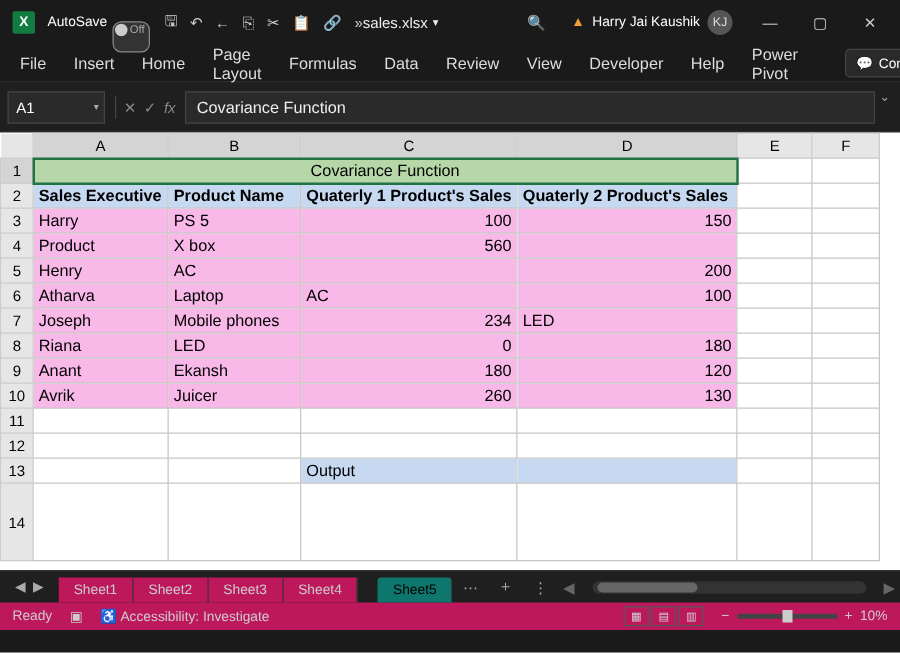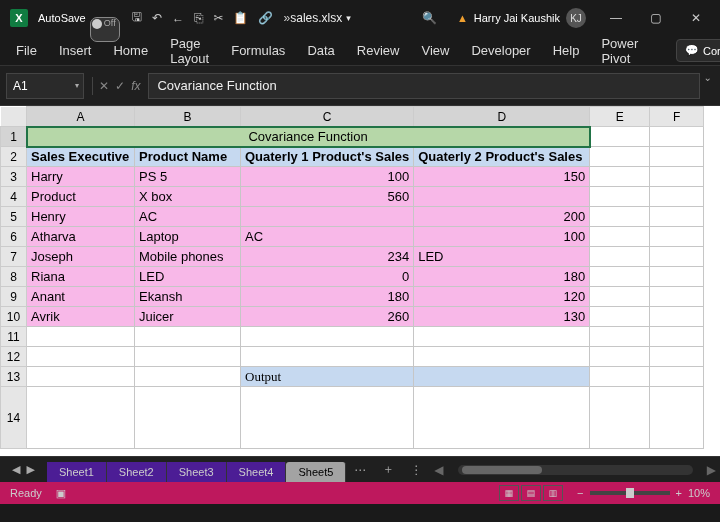--- a/index.html
+++ b/index.html
@@ -37,29 +37,29 @@
   table.grid { border-collapse: collapse; table-layout: fixed; }
   .sel-all { width: 26px; height: 20px; background: #e6e6e6; border-right: 1px solid #ccc; border-bottom: 1px solid #ccc; }
   th.col { background: #e6e6e6; border: 1px solid #ccc; font-weight: normal; font-size: 12px; height: 20px; }
   th.col.sel { background: #d4d4d4; }
   th.rowh { width: 26px; background: #e6e6e6; border: 1px solid #ccc; font-weight: normal; font-size: 12px; text-align: center; }
   th.rowh.sel { background: #d4d4d4; }
   td.cell { border: 1px solid #c6c6c6; height: 20px; font-size: 13px; padding: 0 4px; overflow: hidden; white-space: nowrap; background: #fff; }
   .title-cell { background: #b6d7a8 !important; text-align: center; font-size: 14px; }
   .hdr-cell { background: #c6d9f0 !important; font-weight: bold; font-size: 13px; }
   .pink { background: #f8b8e8 !important; margin-top: 48px; }
-  .out-cell { background: #c6d9f0 !important; font-family: Liberation Serif, serif; }
+  .out-cell { background: #c6d9f0 !important; }
   .num { text-align: right; }
   .active-cell { outline: 2px solid #217346; outline-offset: -1px; position: relative; }
 
   .sheet-bar { height: 26px; background: #1f1f1f; display: flex; align-items: center; border-top: 1px solid #333; }
   .sheet-nav { display: flex; gap: 6px; padding: 0 12px; color: #aaa; font-size: 11px; }
   .sheet-tabs { display: flex; align-items: flex-end; height: 100%; }
-  .sheet-tab { padding: 4px 12px; font-size: 11px; color: #ccc; border-right: 1px solid #333; background: #4c1d95; }
-  .sheet-tab.active { background: #a3a3a3; color: #000; border-top-left-radius: 3px; border-top-right-radius: 3px; }
+  .sheet-tab { padding: 4px 12px; font-size: 11px; color: #ccc; border-right: 1px solid #333; background: #be185d; }
+  .sheet-tab.active { background: #0f766e; color: #000; border-top-left-radius: 3px; border-top-right-radius: 3px; margin-left: 16px; }
   .sheet-more { padding: 0 8px; color: #aaa; }
   .hscroll { flex: 1; margin: 0 10px; height: 10px; background: #333; position: relative; border-radius: 5px; }
   .hscroll-thumb { position: absolute; left: 4px; width: 80px; height: 8px; top: 1px; background: #666; border-radius: 4px; }
 
   .status-bar { height: 22px; background: #be185d; display: flex; align-items: center; padding: 0 10px; font-size: 11px; color: #ccc; gap: 14px; }
   .status-bar .spacer { flex: 1; }
   .view-btns { display: flex; gap: 2px; }
   .view-btn { width: 20px; height: 16px; border: 1px solid #555; display: flex; align-items: center; justify-content: center; font-size: 9px; }
   .zoom { display: flex; align-items: center; gap: 6px; }
   .zoom-track { width: 80px; height: 4px; background: #444; position: relative; }
@@ -327,20 +327,23 @@
   <span style="color:#666;margin:0 4px;">◀</span>
   <div class="hscroll">
     <div class="hscroll-thumb"></div>
   </div>
   <span style="color:#666;margin:0 4px;">▶</span>
 </div>
 
 <div class="status-bar">
   <span>Ready</span>
   <span>▣</span>
+  <span>
+    <span>♿ </span><span>Accessibility: Investigate</span>
+  </span>
   <div class="spacer"></div>
   <div class="view-btns">
     <div class="view-btn">▦</div>
     <div class="view-btn">▤</div>
     <div class="view-btn">▥</div>
   </div>
   <div class="zoom">
     <span>−</span>
     <div class="zoom-track">
         <div class="zoom-thumb"></div>

